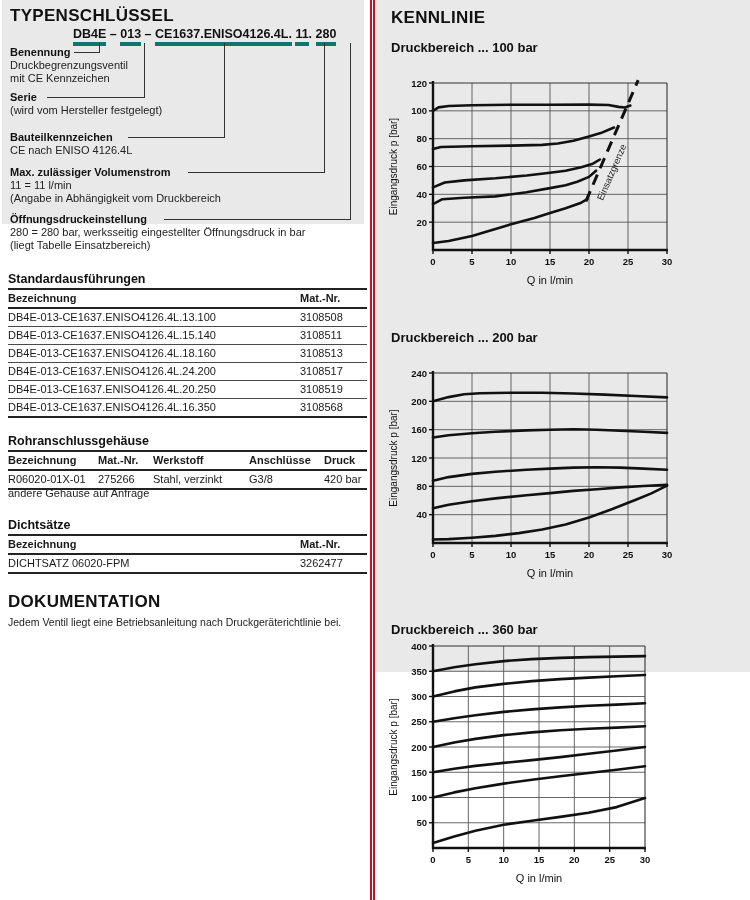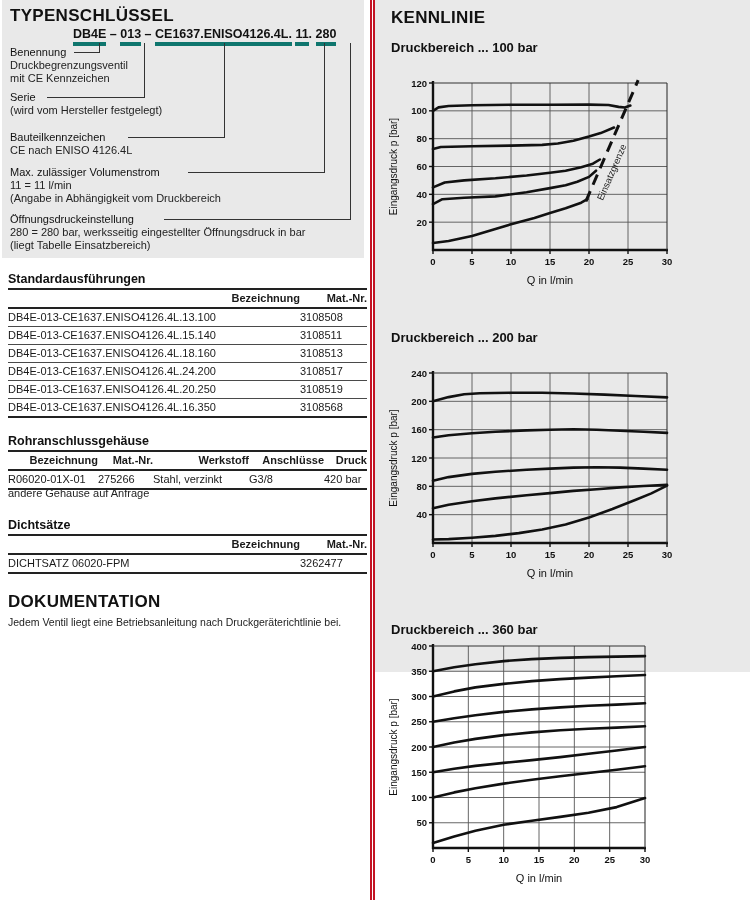--- a/index.html
+++ b/index.html
@@ -4,32 +4,32 @@
 <style>
   html,body{margin:0;padding:0;}
   body{
     width:750px;height:900px;position:relative;background:#ffffff;
     font-family:"Liberation Sans","DejaVu Sans",sans-serif;color:#1a1a1a;
     -webkit-font-smoothing:antialiased;
   }
   .abs{position:absolute;}
   
   #left-col{position:absolute;left:0;top:0;width:370px;height:900px;background:#fff;}
-  #ts-panel{position:absolute;left:2px;top:0;width:362px;height:258px;background:#e9e9e9;}
+  #ts-panel{position:absolute;left:2px;top:0;width:362px;height:224px;background:#e9e9e9;}
   h1.sec{font-size:17px;font-weight:bold;letter-spacing:.3px;margin:0;color:#111;}
   #ts-title{position:absolute;left:8px;top:6px;}
   #ts-code{position:absolute;left:71px;top:27px;font-size:12.5px;font-weight:bold;white-space:nowrap;color:#111;}
   #ts-code .u{border-bottom:4px solid #0f766e;padding-bottom:1px;}
   .ts-entry{position:absolute;left:8px;font-size:11px;line-height:13px;color:#222;}
-  .ts-entry .lbl{font-weight:normal;color:#111;}
+  .ts-entry .lbl{font-weight:bold;color:#111;}
   .conn{position:absolute;background:#333;}
   h2.subsec{font-size:12.5px;font-weight:bold;margin:0;color:#111;}
   
   table.data-table{border-collapse:collapse;width:359px;font-size:11px;color:#1a1a1a;table-layout:fixed;}
-  table.data-table th{font-weight:bold;text-align:right;border-top:2px solid #222;border-bottom:2px solid #222;padding:2px 0 3px 0;}
+  table.data-table th{font-weight:bold;text-align:left;border-top:2px solid #222;border-bottom:2px solid #222;padding:2px 0 3px 0;}
   table.data-table td{border-bottom:1px solid #4a4a4a;padding:2px 0 3px 0;overflow:hidden;white-space:nowrap;}
   table.data-table tr.last td{border-bottom:2px solid #222;}
   #tbl-standard col.c1,#tbl-dicht col.c1{width:292px;}
   #tbl-standard col.c2,#tbl-dicht col.c2{width:67px;}
   #tbl-rohr col.c1{width:90px;} #tbl-rohr col.c2{width:55px;}
   #tbl-rohr col.c3{width:96px;} #tbl-rohr col.c4{width:75px;} #tbl-rohr col.c5{width:43px;}
   .note{font-size:11px;color:#222;}
   #doku-text{font-size:10.5px;color:#222;}
   
   #red-divider{position:absolute;left:370px;top:0;width:1px;height:900px;background:#fff;

